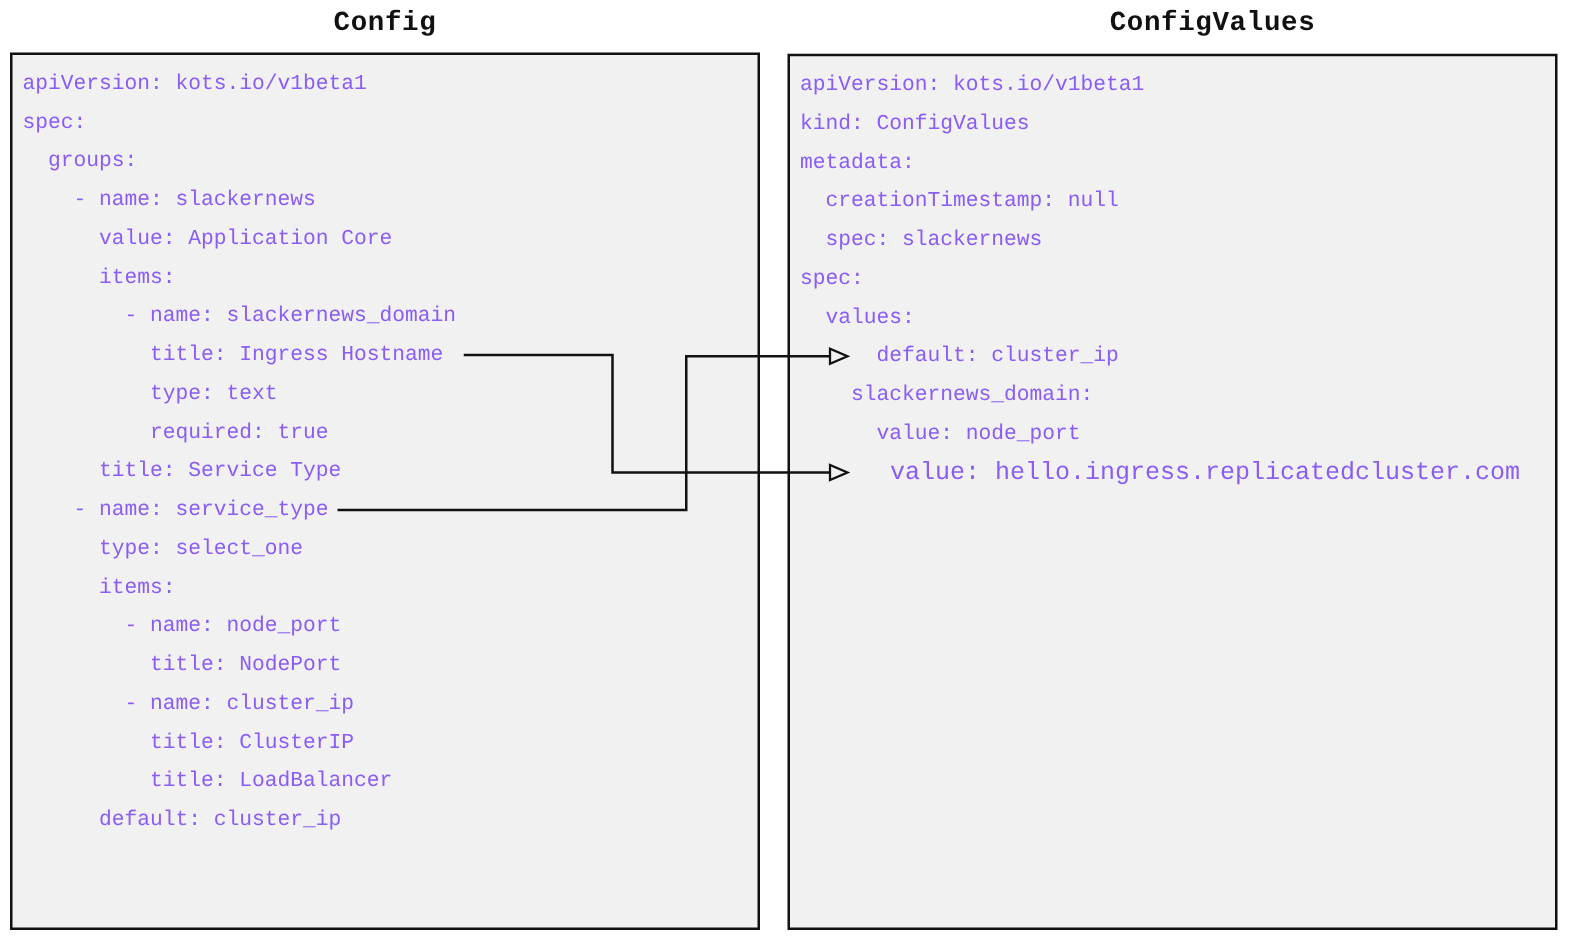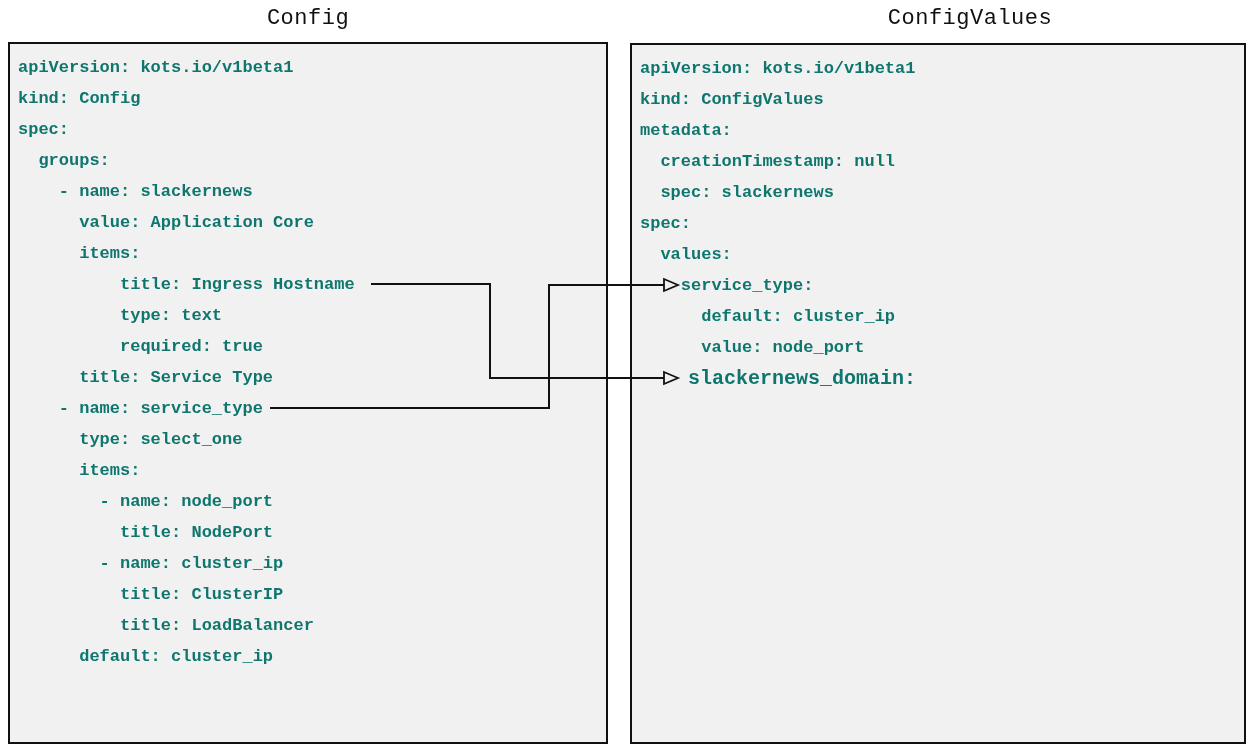--- a/index.html
+++ b/index.html
@@ -13,21 +13,21 @@
     height: 756px;
     overflow: hidden;
     font-family: "Liberation Mono", "DejaVu Sans Mono", monospace;
     color: #111111;
   }
   .panel-title {
     position: absolute;
     top: 5px;
     font-size: 22px;
     line-height: 28px;
-    font-weight: normal;
+    font-weight: bold;
     text-align: center;
     letter-spacing: 0.5px;
     color: #111111;
   }
   #config-title { left: 8px; width: 600px; }
   #configvalues-title { left: 662px; width: 616px; }
   .code-box {
     position: absolute;
     box-sizing: border-box;
     background: #f1f1f2;
@@ -44,22 +44,22 @@
   #configvalues-box {
     left: 630px;
     top: 43px;
     width: 616px;
     height: 701px;
   }
   .code-line {
     white-space: pre;
     font-size: 17px;
     line-height: 31px;
-    font-weight: bold;
-    color: #0f766e;
+    font-weight: normal;
+    color: #8b5cf6;
   }
   
   #configvalues-box .code-line:last-child {
     font-size: 20px;
   }
   #connector-overlay {
     position: absolute;
     left: 0;
     top: 0;
     width: 1258px;
@@ -80,26 +80,26 @@
 </style>
 </head>
 <body>
 
 <div class="panel-title" id="config-title">Config</div>
 
 <div class="panel-title" id="configvalues-title">ConfigValues</div>
 
 <div class="code-box" id="config-box">
     <div class="code-line">apiVersion: kots.io/v1beta1</div>
-    <div class="code-line">kind: Config</div>
     <div class="code-line">spec:</div>
     <div class="code-line">  groups:</div>
     <div class="code-line">    - name: slackernews</div>
     <div class="code-line">      value: Application Core</div>
     <div class="code-line">      items:</div>
+    <div class="code-line">        - name: slackernews_domain</div>
     <div class="code-line">          title: Ingress Hostname</div>
     <div class="code-line">          type: text</div>
     <div class="code-line">          required: true</div>
     <div class="code-line">      title: Service Type</div>
     <div class="code-line">    - name: service_type</div>
     <div class="code-line">      type: select_one</div>
     <div class="code-line">      items:</div>
     <div class="code-line">        - name: node_port</div>
     <div class="code-line">          title: NodePort</div>
     <div class="code-line">        - name: cluster_ip</div>
@@ -109,24 +109,24 @@
   </div>
 
 <div class="code-box" id="configvalues-box">
     <div class="code-line">apiVersion: kots.io/v1beta1</div>
     <div class="code-line">kind: ConfigValues</div>
     <div class="code-line">metadata:</div>
     <div class="code-line">  creationTimestamp: null</div>
     <div class="code-line">  spec: slackernews</div>
     <div class="code-line">spec:</div>
     <div class="code-line">  values:</div>
-    <div class="code-line">    service_type:</div>
     <div class="code-line">      default: cluster_ip</div>
+    <div class="code-line">    slackernews_domain:</div>
     <div class="code-line">      value: node_port</div>
-    <div class="code-line">    slackernews_domain:</div>
+    <div class="code-line">      value: hello.ingress.replicatedcluster.com</div>
   </div>
 
 <svg id="connector-overlay" viewBox="0 0 1258 756" xmlns="http://www.w3.org/2000/svg">
 
   <path d="M 371 284 H 490 V 378 H 666"></path>
   <polygon points="678,378 664,372 664,384"></polygon>
 
   <path d="M 270 408 H 549 V 285 H 666"></path>
   <polygon points="678,285 664,279 664,291"></polygon>
 </svg>

